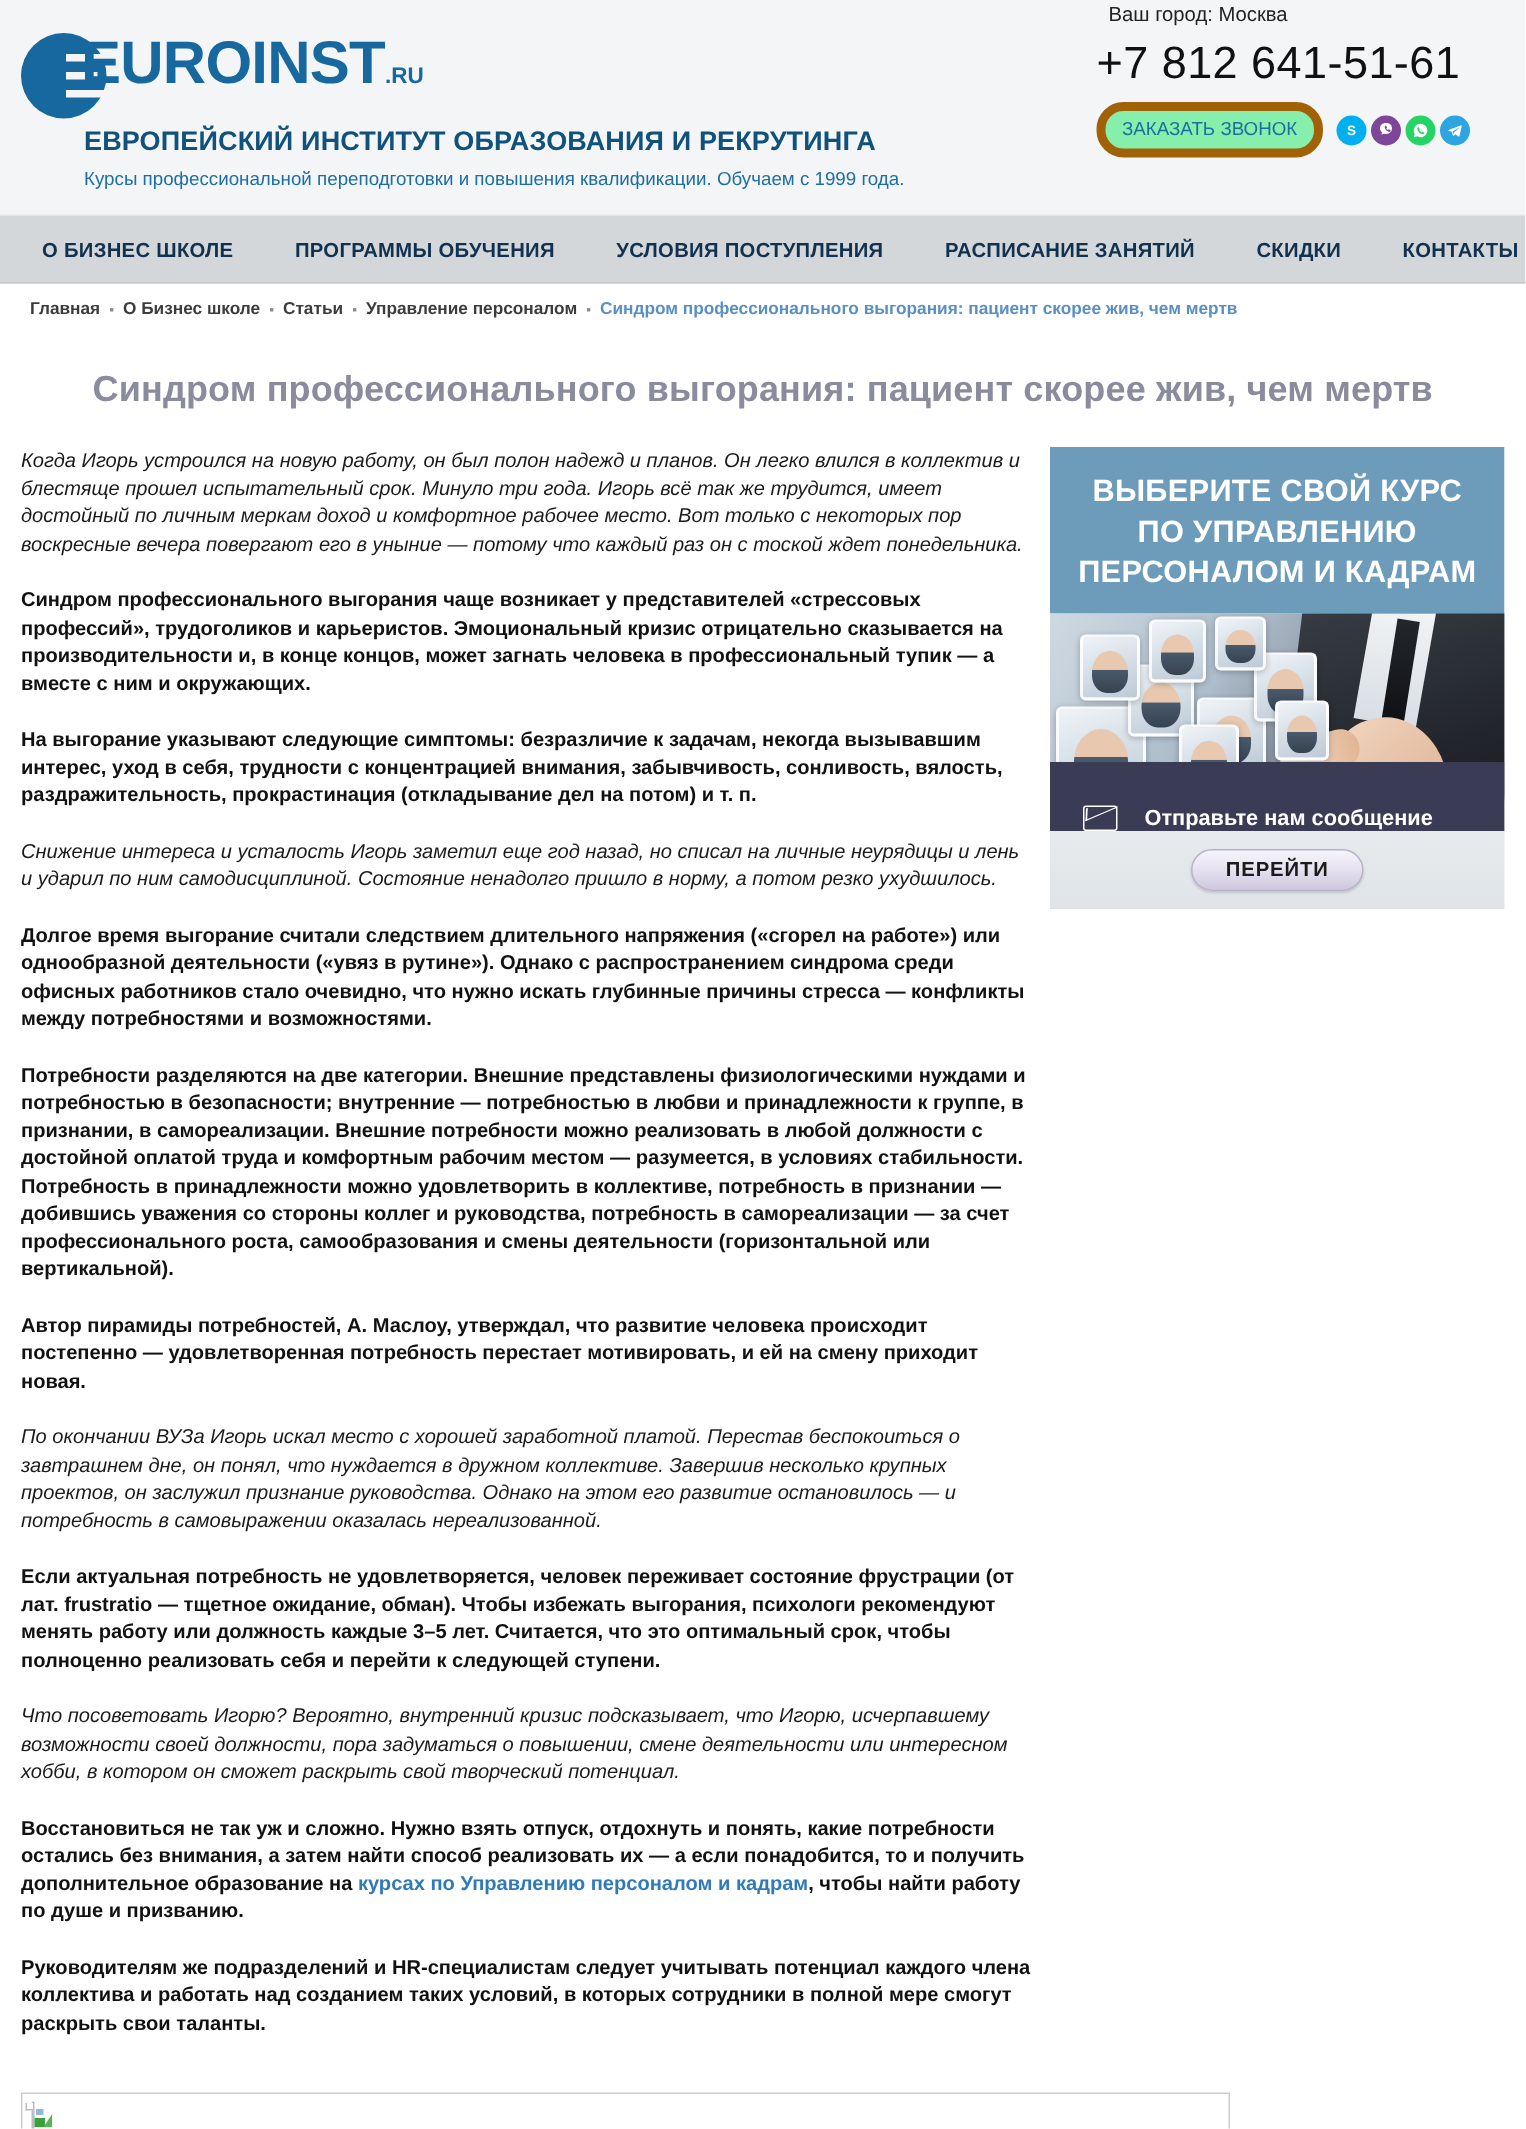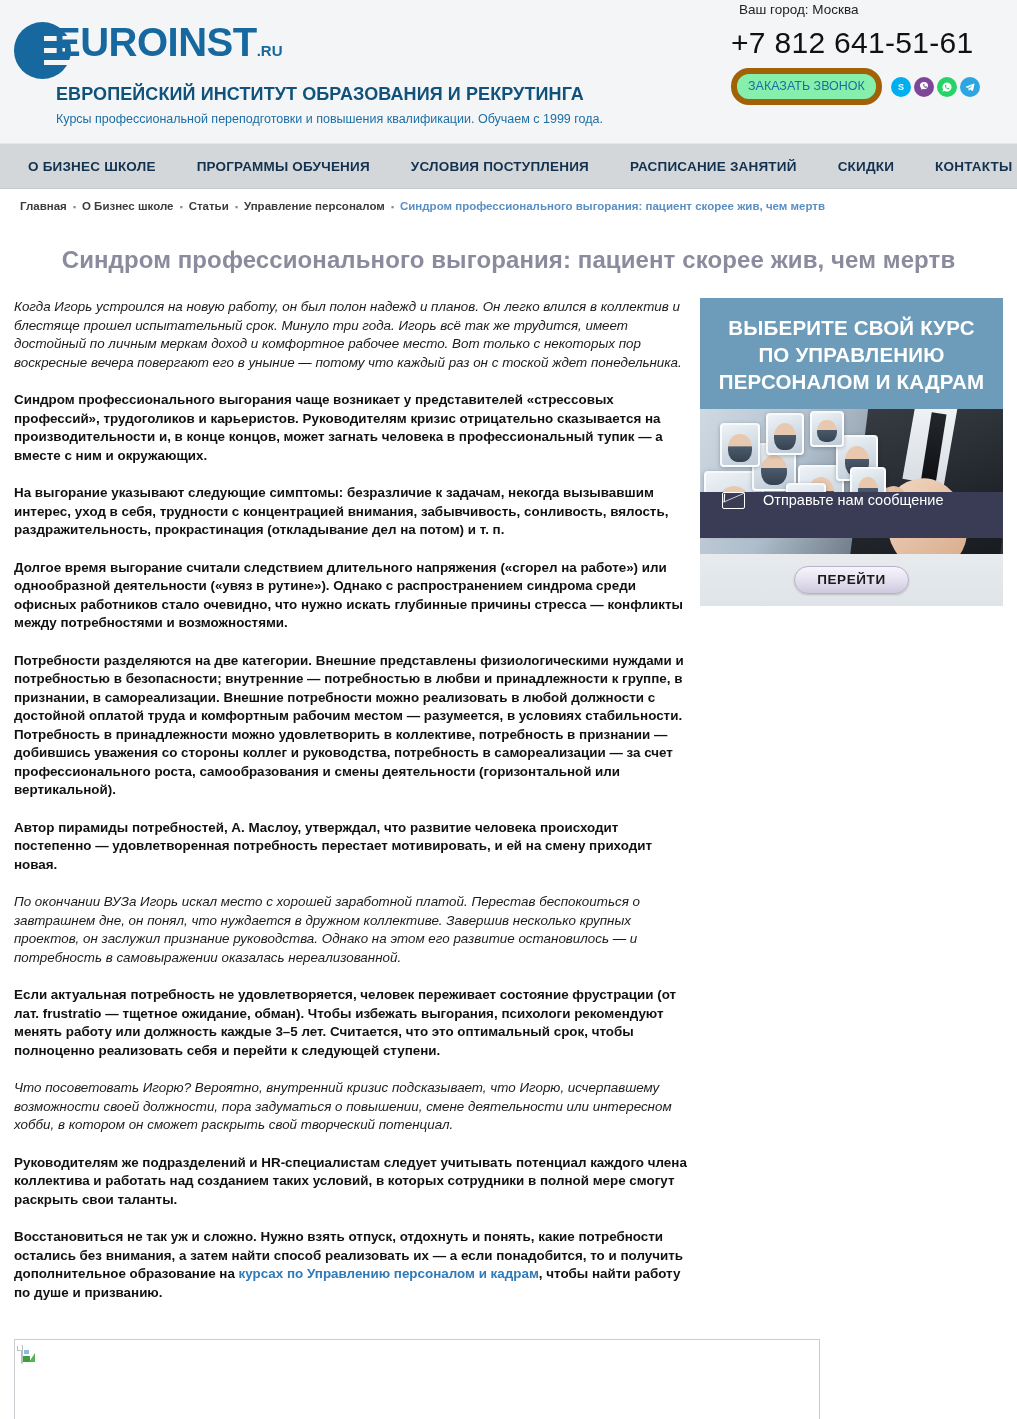--- a/index.html
+++ b/index.html
@@ -301,27 +301,28 @@
     content: "";
     position: absolute;
     left: 18%; top: 22%;
     width: 64%; height: 70%;
     border-radius: 50% 50% 42% 42%;
     background: linear-gradient(180deg,#e8c9b0 0%, #e8c9b0 44%, #4a5a6c 45%, #36424f 100%);
   }
   .promo-msg {
     position: absolute;
     left: 0; right: 0;
-    bottom: 16px;
+    bottom: 0;
     background: #3a3b55;
     height: 46px;
     display: flex;
-    align-items: flex-start;
+    align-items: flex-end;
     padding-left: 22px;
     gap: 18px;
+    font-weight: bold;
   }
   .env-icon {
     width: 23px; height: 17px;
     border: 1.6px solid #ffffff;
     border-radius: 2px;
     position: relative;
     flex: 0 0 auto;
   }
   .env-icon::after {
     content: "";
@@ -466,30 +467,31 @@
 <div class="breadcrumb">
   <a>Главная</a><span class="sep">▪</span><a>О Бизнес школе</a><span class="sep">▪</span><a>Статьи</a><span class="sep">▪</span><a>Управление персоналом</a><span class="sep">▪</span><span class="current">Синдром профессионального выгорания: пациент скорее жив, чем мертв</span>
 </div>
 
 <h1 class="page-title">Синдром профессионального выгорания: пациент скорее жив, чем мертв</h1>
 
 <div class="content-wrap">
 
   <div class="article">
     <p class="ital">Когда Игорь устроился на новую работу, он был полон надежд и планов. Он легко влился в коллектив и блестяще прошел испытательный срок. Минуло три года. Игорь всё так же трудится, имеет достойный по личным меркам доход и комфортное рабочее место. Вот только с некоторых пор воскресные вечера повергают его в уныние — потому что каждый раз он с тоской ждет понедельника.</p>
-    <p class="bold">Синдром профессионального выгорания чаще возникает у представителей «стрессовых профессий», трудоголиков и карьеристов. Руководителям кризис отрицательно сказывается на производительности и, в конце концов, может загнать человека в профессиональный тупик — а вместе с ним и окружающих.</p>
+    <p class="bold">Синдром профессионального выгорания чаще возникает у представителей «стрессовых профессий», трудоголиков и карьеристов. Эмоциональный кризис отрицательно сказывается на производительности и, в конце концов, может загнать человека в профессиональный тупик — а вместе с ним и окружающих.</p>
     <p class="bold">На выгорание указывают следующие симптомы: безразличие к задачам, некогда вызывавшим интерес, уход в себя, трудности с концентрацией внимания, забывчивость, сонливость, вялость, раздражительность, прокрастинация (откладывание дел на потом) и т. п.</p>
+    <p class="ital">Снижение интереса и усталость Игорь заметил еще год назад, но списал на личные неурядицы и лень и ударил по ним самодисциплиной. Состояние ненадолго пришло в норму, а потом резко ухудшилось.</p>
     <p class="bold">Долгое время выгорание считали следствием длительного напряжения («сгорел на работе») или однообразной деятельности («увяз в рутине»). Однако с распространением синдрома среди офисных работников стало очевидно, что нужно искать глубинные причины стресса — конфликты между потребностями и возможностями.</p>
     <p class="bold">Потребности разделяются на две категории. Внешние представлены физиологическими нуждами и потребностью в безопасности; внутренние — потребностью в любви и принадлежности к группе, в признании, в самореализации. Внешние потребности можно реализовать в любой должности с достойной оплатой труда и комфортным рабочим местом — разумеется, в условиях стабильности. Потребность в принадлежности можно удовлетворить в коллективе, потребность в признании — добившись уважения со стороны коллег и руководства, потребность в самореализации — за счет профессионального роста, самообразования и смены деятельности (горизонтальной или вертикальной).</p>
     <p class="bold">Автор пирамиды потребностей, А. Маслоу, утверждал, что развитие человека происходит постепенно — удовлетворенная потребность перестает мотивировать, и ей на смену приходит новая.</p>
     <p class="ital">По окончании ВУЗа Игорь искал место с хорошей заработной платой. Перестав беспокоиться о завтрашнем дне, он понял, что нуждается в дружном коллективе. Завершив несколько крупных проектов, он заслужил признание руководства. Однако на этом его развитие остановилось — и потребность в самовыражении оказалась нереализованной.</p>
     <p class="bold">Если актуальная потребность не удовлетворяется, человек переживает состояние фрустрации (от лат. frustratio — тщетное ожидание, обман). Чтобы избежать выгорания, психологи рекомендуют менять работу или должность каждые 3–5 лет. Считается, что это оптимальный срок, чтобы полноценно реализовать себя и перейти к следующей ступени.</p>
     <p class="ital">Что посоветовать Игорю? Вероятно, внутренний кризис подсказывает, что Игорю, исчерпавшему возможности своей должности, пора задуматься о повышении, смене деятельности или интересном хобби, в котором он сможет раскрыть свой творческий потенциал.</p>
+    <p class="bold"><span>Восстановиться не так уж и сложно. Нужно взять отпуск, отдохнуть и понять, какие потребности остались без внимания, а затем найти способ реализовать их — а если понадобится, то и получить дополнительное образование на </span><a class="inline-link">курсах по Управлению персоналом и кадрам</a><span>, чтобы найти работу по душе и призванию.</span></p>
     <p class="bold">Руководителям же подразделений и HR-специалистам следует учитывать потенциал каждого члена коллектива и работать над созданием таких условий, в которых сотрудники в полной мере смогут раскрыть свои таланты.</p>
-    <p class="bold"><span>Восстановиться не так уж и сложно. Нужно взять отпуск, отдохнуть и понять, какие потребности остались без внимания, а затем найти способ реализовать их — а если понадобится, то и получить дополнительное образование на </span><a class="inline-link">курсах по Управлению персоналом и кадрам</a><span>, чтобы найти работу по душе и призванию.</span></p>
   </div>
 
   <div class="sidebar">
     <div class="promo">
       <div class="promo-head">
         <div>ВЫБЕРИТЕ СВОЙ КУРС</div>
         <div>ПО УПРАВЛЕНИЮ</div>
         <div>ПЕРСОНАЛОМ И КАДРАМ</div>
       </div>
 

